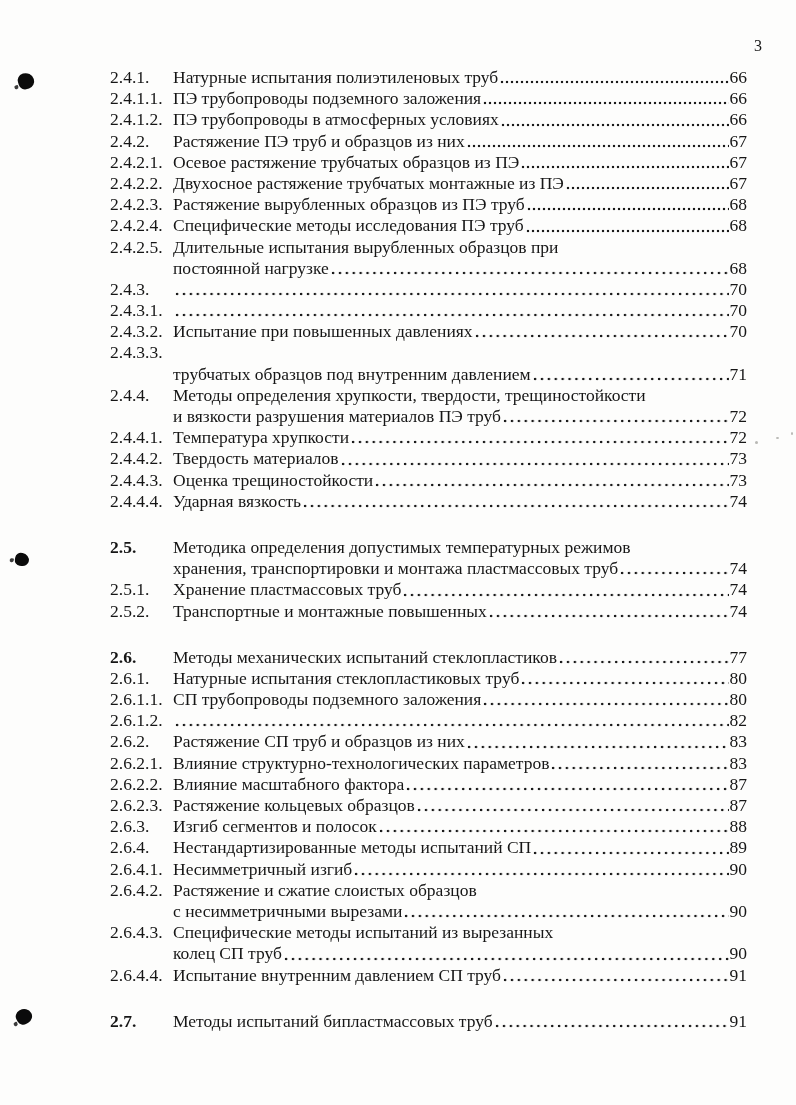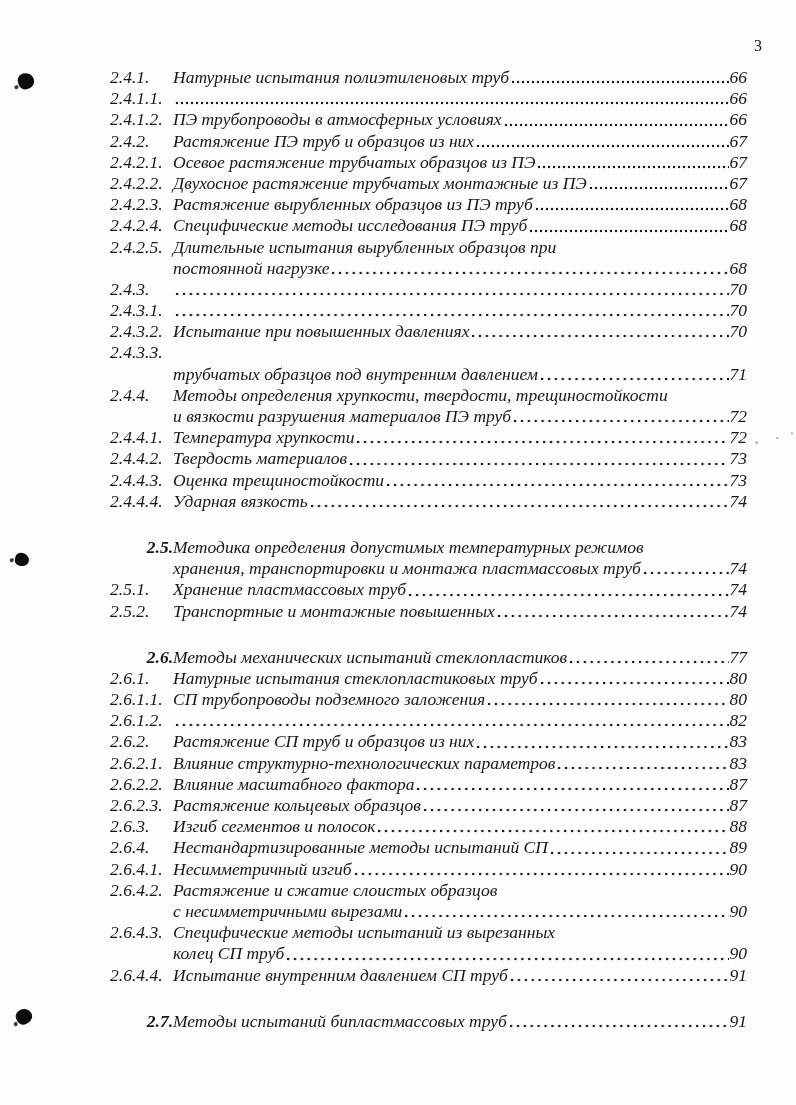--- a/index.html
+++ b/index.html
@@ -28,27 +28,26 @@
     top: 67px;
     left: 110px;
     width: 637px;
   }
   .toc-row {
     display: flex;
     align-items: baseline;
     height: 21.2px;
     font-size: 17.5px;
     white-space: nowrap;
-    font-style: italic;
   }
   .toc-row.gap { margin-top: 25px; }
   .num {
     flex: 0 0 63px;
   }
-  .num.bold { font-weight: bold; text-align: right; }
+  .num.bold { font-weight: bold; }
   .title {
     flex: 0 0 auto;
   }
   .leader {
     flex: 1 1 auto;
     align-self: flex-end;
     height: 6px;
     margin: 0 1px 3px 2px;
     background-repeat: repeat-x;
     background-position: left bottom;
@@ -92,20 +91,21 @@
 
 <div class="toc" id="toc">
     <div class="toc-row">
       <span class="num">2.4.1.</span>
       <span class="title">Натурные испытания полиэтиленовых труб</span>
       <span class="leader dense"></span>
       <span class="pagenum">66</span>
     </div>
     <div class="toc-row">
       <span class="num">2.4.1.1.</span>
+      <span class="title">ПЭ трубопроводы подземного заложения</span>
       <span class="leader dense"></span>
       <span class="pagenum">66</span>
     </div>
     <div class="toc-row">
       <span class="num">2.4.1.2.</span>
       <span class="title">ПЭ трубопроводы в атмосферных условиях</span>
       <span class="leader dense"></span>
       <span class="pagenum">66</span>
     </div>
     <div class="toc-row">

